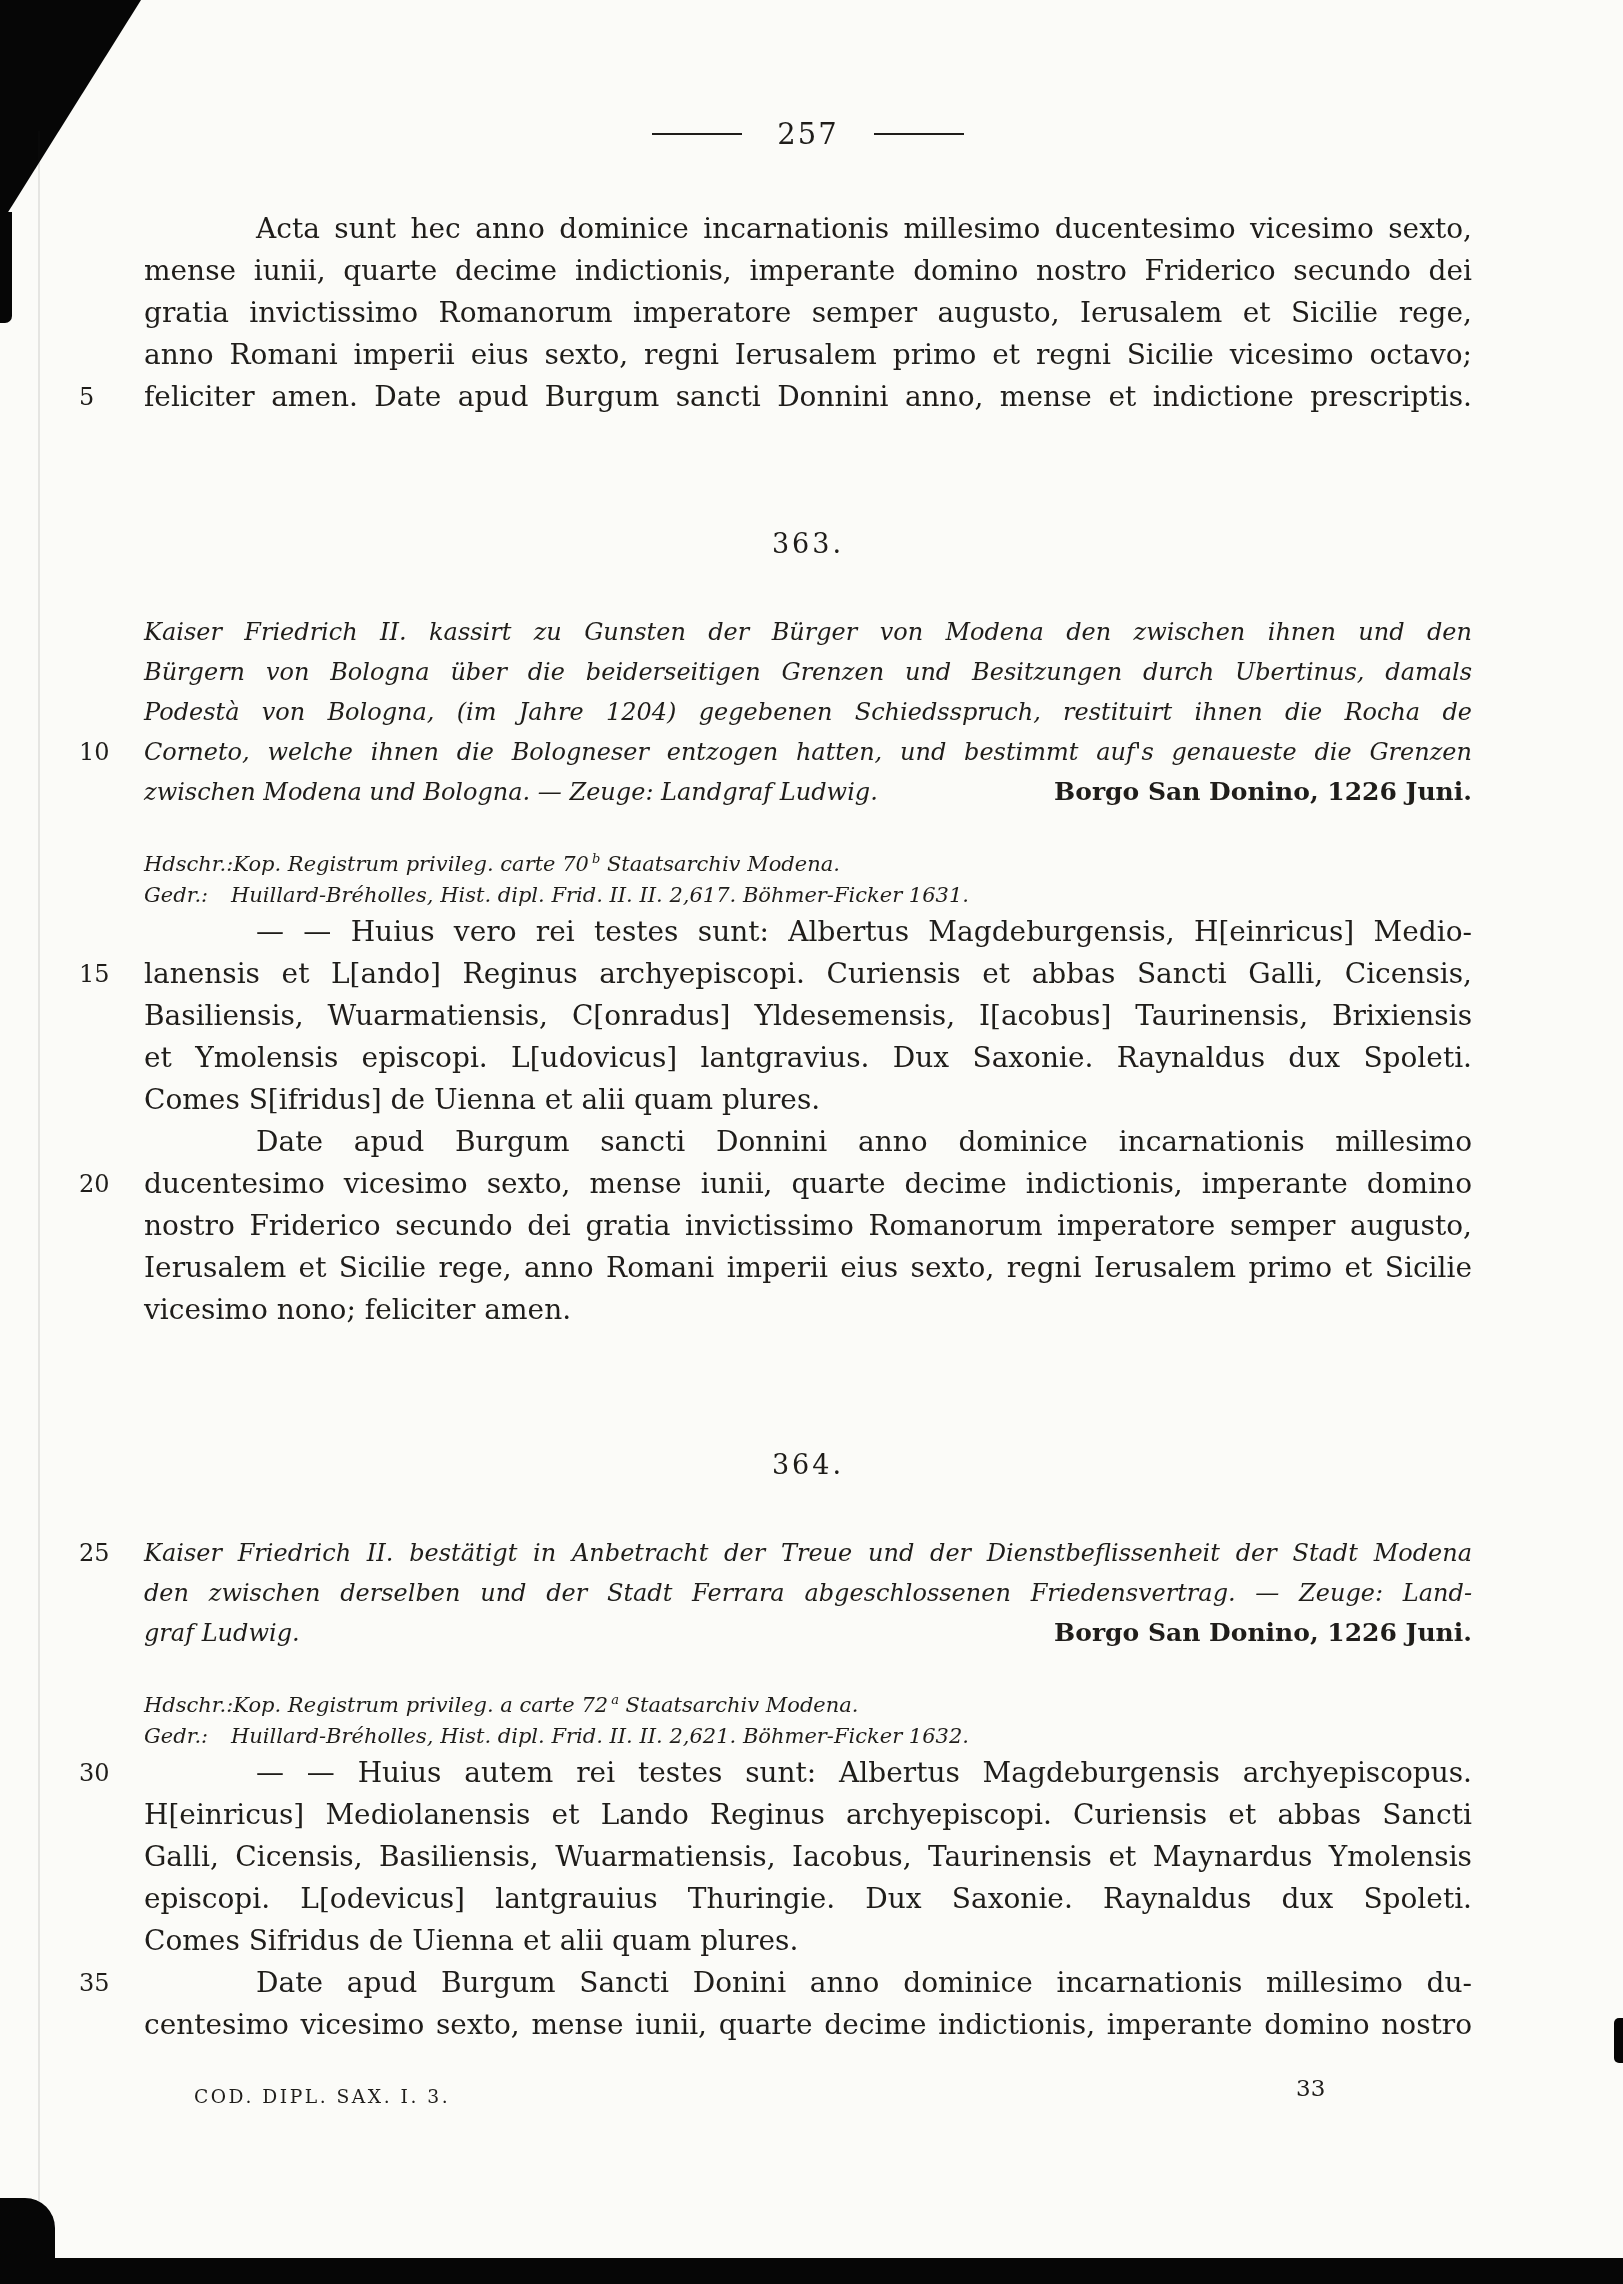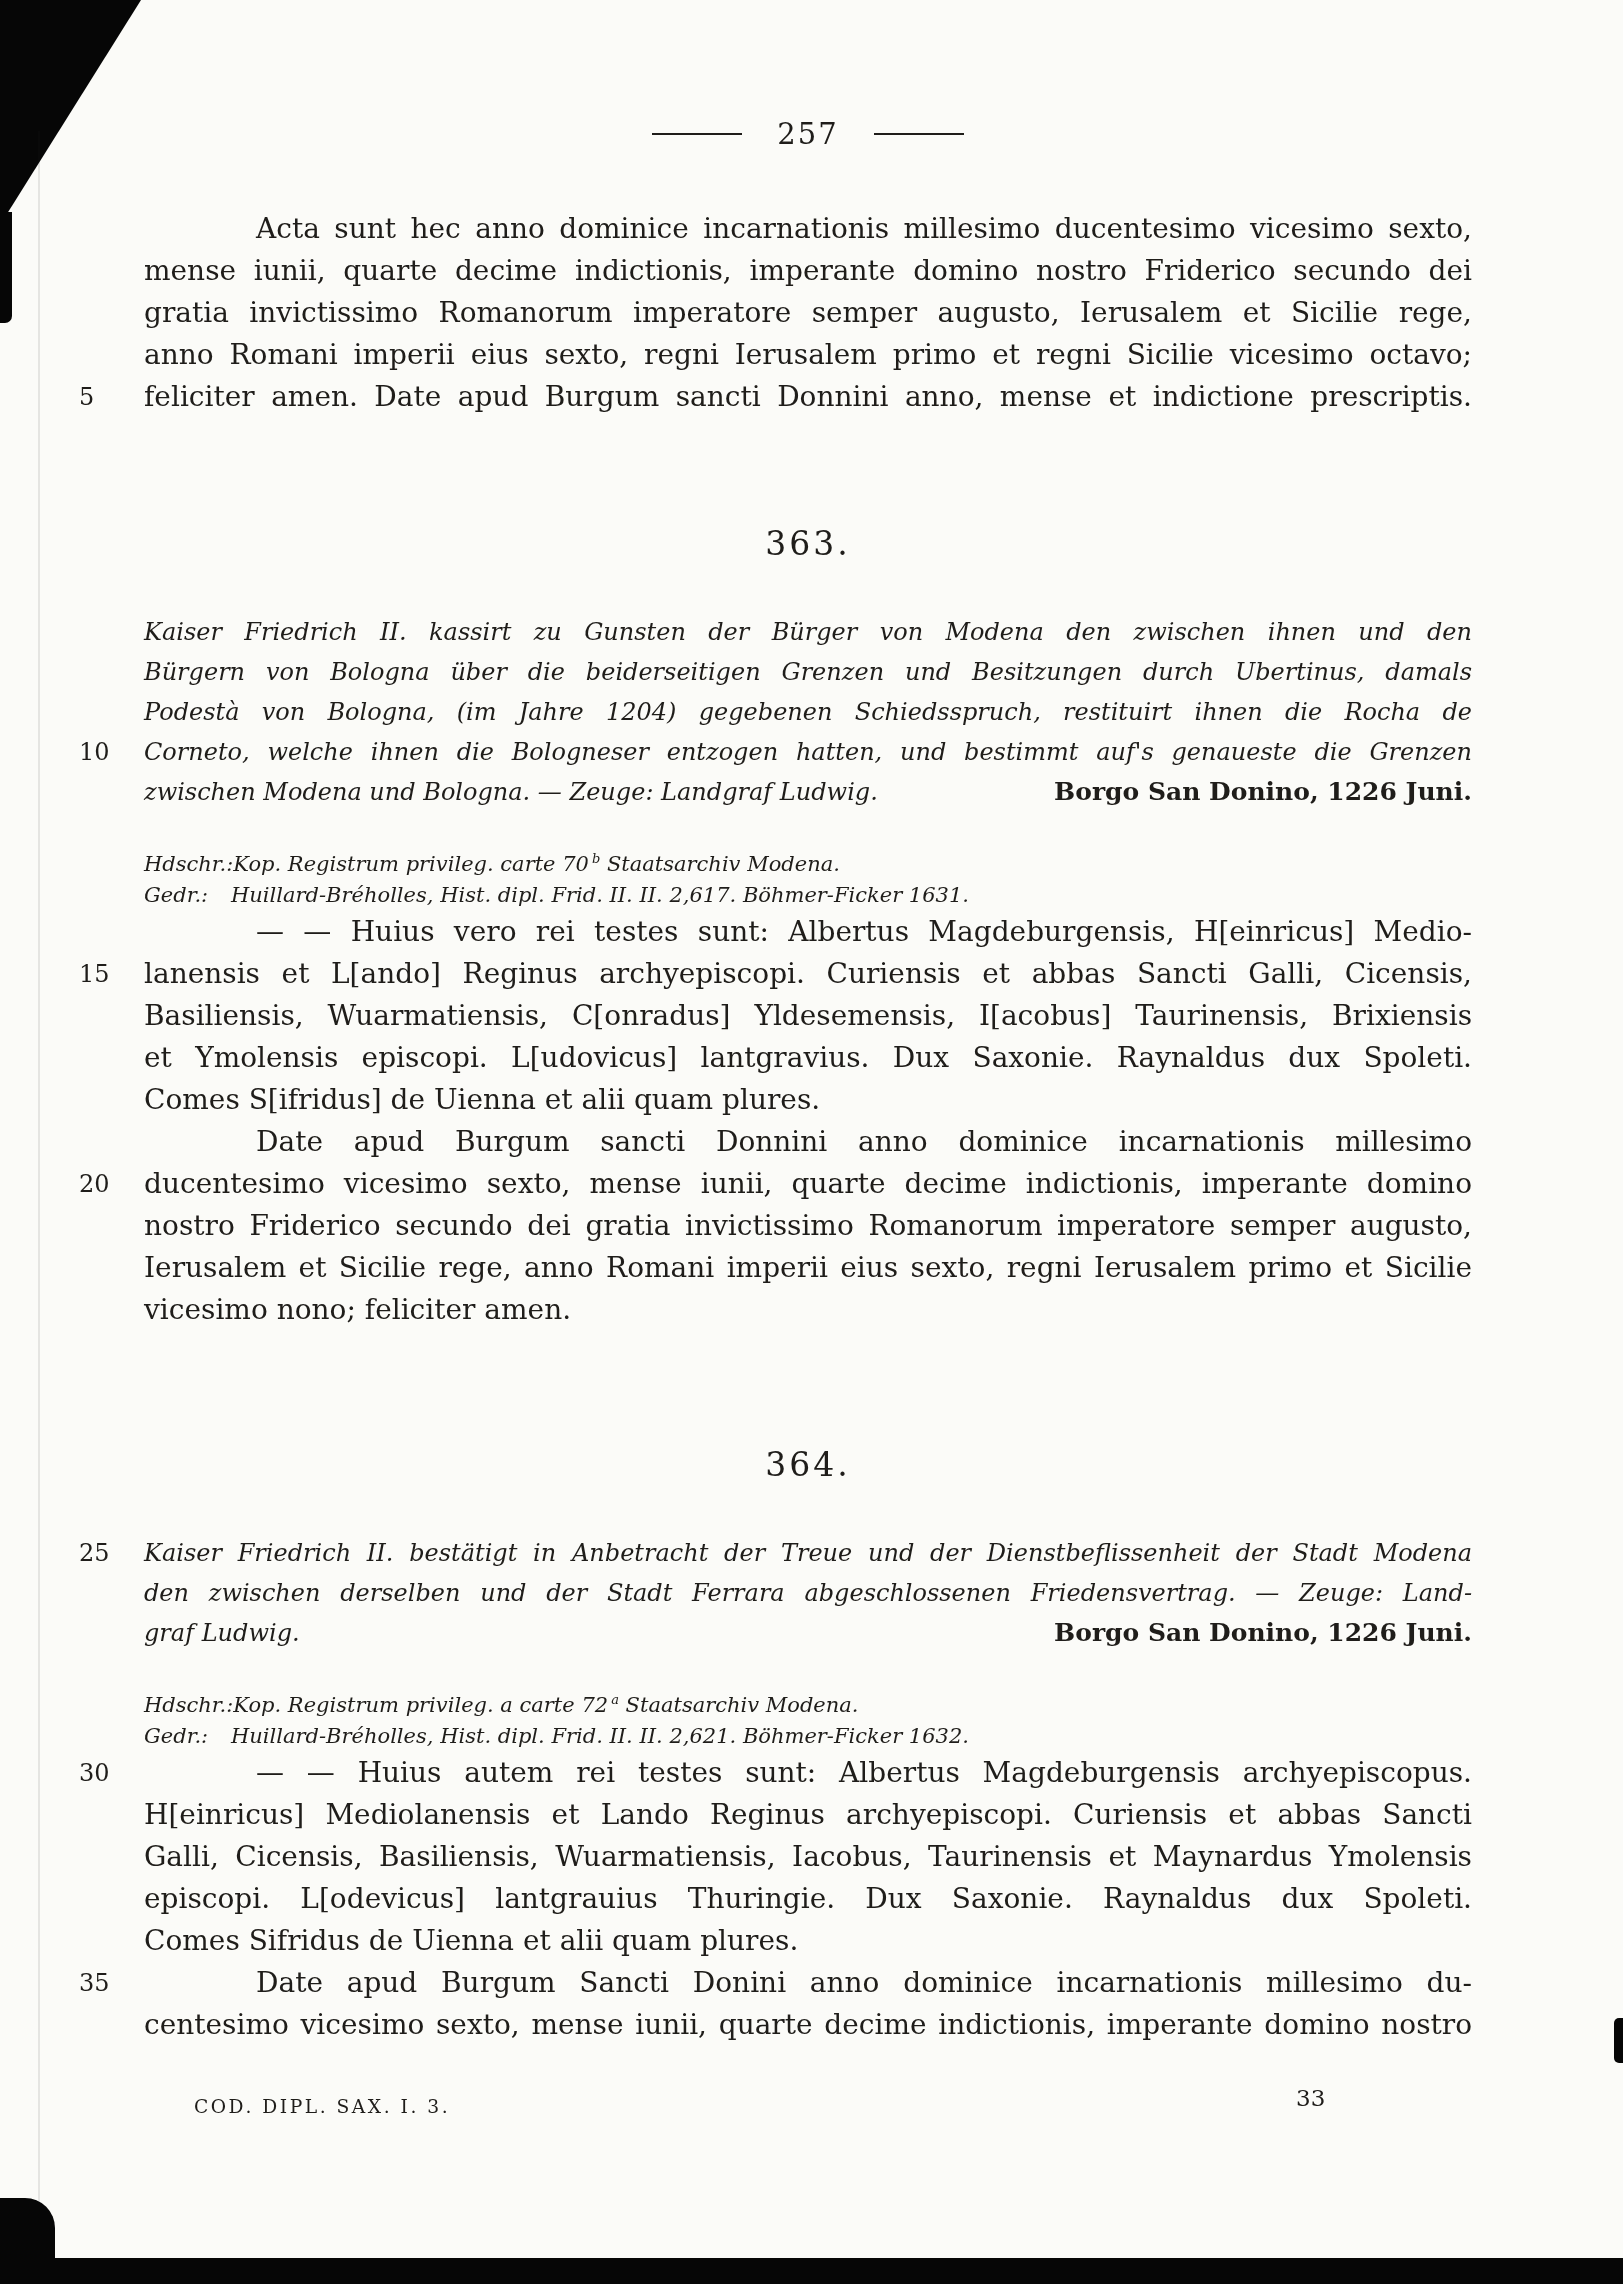--- a/index.html
+++ b/index.html
@@ -47,21 +47,21 @@
 
   
   .bodyblock { font-size: 28px; }
   .bodyblock .line { line-height: 42px; }
   .intro { margin-top: 58px; }
 
   
   .entry-number {
     margin-top: 103px;
     text-align: center;
-    font-size: 33px; font-weight: normal;
+    font-size: 27px; font-weight: normal;
     letter-spacing: 3px;
     line-height: 46px;
   }
   .entry-number.second { margin-top: 111px; }
 
   
   .regest { margin-top: 45px; font-size: 24px; font-style: italic; }
   .regest .line { line-height: 40px; }
   .regest-final {
     display: flex; justify-content: space-between; align-items: baseline;
@@ -77,21 +77,21 @@
     margin-top: 31px; 
     font-size: 21px; font-style: italic; line-height: 31px;
   }
   .srclabel { display: inline-block; min-width: 87px; }
   .sources sup { font-size: 0.62em; margin-left: 3px; }
 
   
   .bodytext { }
 
   
-  .footer { position: relative; margin-top: 39px; height: 45px; }
+  .footer { position: relative; margin-top: 29px; height: 45px; }
   .footer-series {
     position: absolute; left: 50px; top: 11px;
     font-size: 18.7px; letter-spacing: 2.5px;
   }
   .footer-sheet {
     position: absolute; left: 1152px; top: 0;
     font-size: 23px;
   }
 
   

